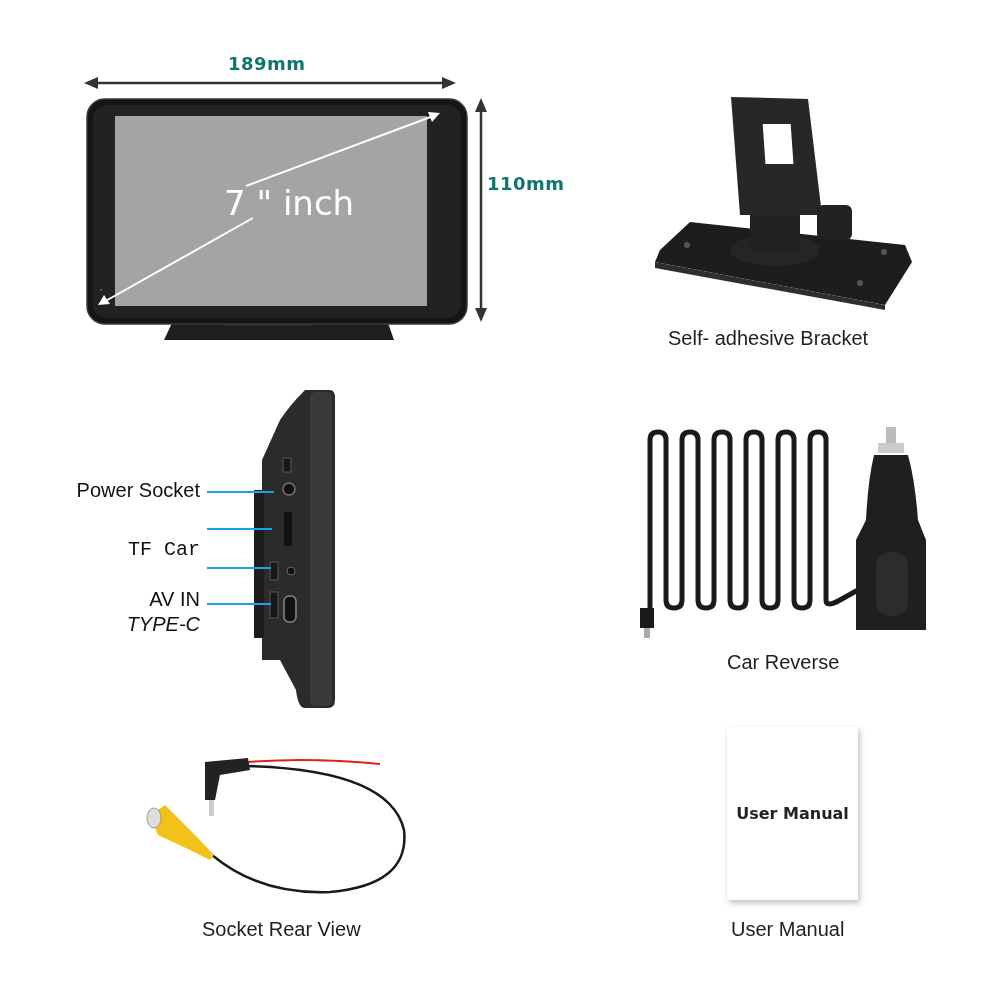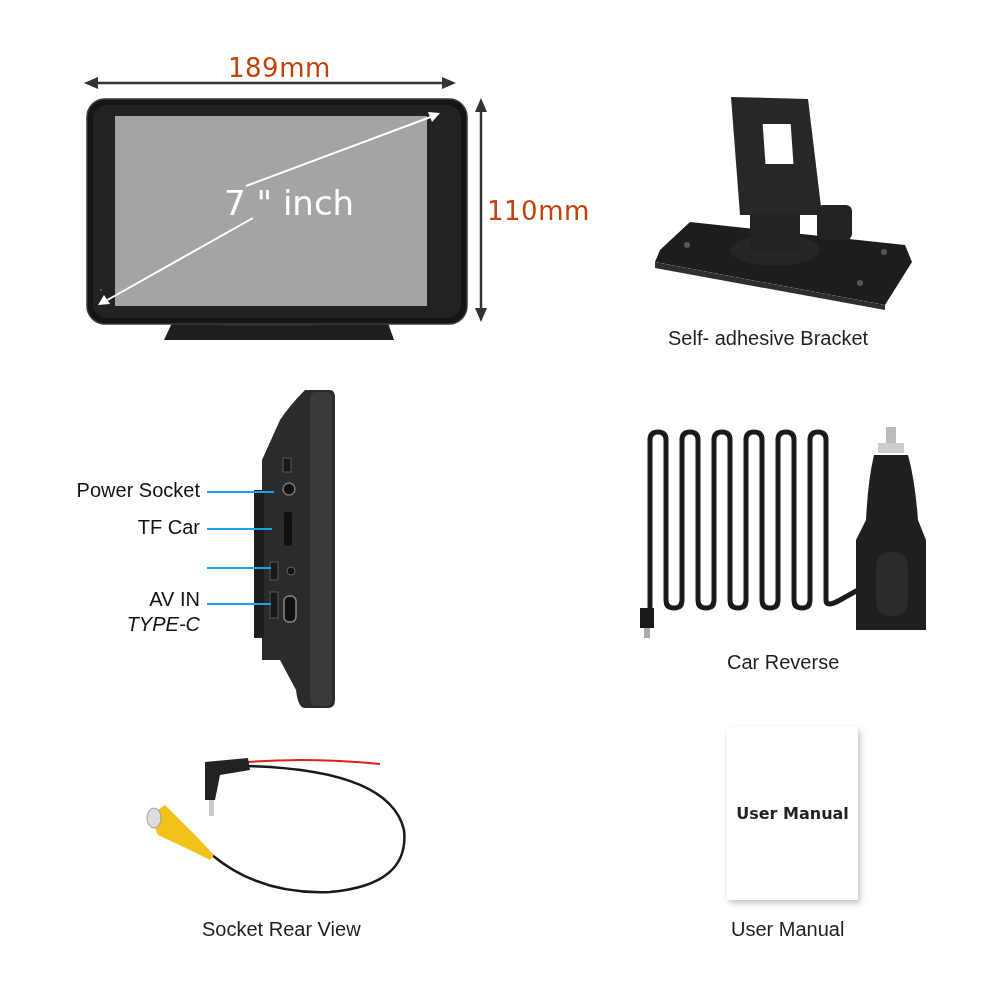--- a/index.html
+++ b/index.html
@@ -1,19 +1,19 @@
 <!DOCTYPE html>
 <html><head>
   <meta charset="utf-8">
   <style>
     html, body { margin: 0; padding: 0; background: #ffffff; }
     body { width: 1000px; height: 1000px; position: relative; overflow: hidden; font-family: "Liberation Sans", sans-serif; color: #1a1a1a; }
     .abs { position: absolute; }
     .caption { position: absolute; font-size: 20px; color: #1e1e1e; text-align: center; white-space: nowrap; }
-    .dim-label { position: absolute; font-size: 26px; font-weight: normal; color: #c2410c; font-family: "DejaVu Sans", sans-serif; letter-spacing: 0.5px; }
+    .dim-label { position: absolute; font-size: 18px; font-weight: bold; color: #0f766e; font-family: "DejaVu Sans", sans-serif; letter-spacing: 0.5px; }
     .port-label { position: absolute; font-size: 20px; color: #111; text-align: left; white-space: nowrap; right: 800px; }
     .port-line { position: absolute; height: 2px; background: #1aa3e8; }
     .manual { position: absolute; left: 727px; top: 727px; width: 131px; height: 173px; background: #fff; box-shadow: 2px 3px 6px rgba(0,0,0,0.25); display: flex; align-items: center; justify-content: center; }
     .manual span { font-family: "DejaVu Sans", sans-serif; font-weight: bold; font-size: 16px; color: #222; }
     svg { position: absolute; overflow: visible; }
   </style>
 </head>
 <body>
 
 <div>
@@ -35,21 +35,21 @@
 
     <rect x="115" y="116" width="312" height="190" fill="#a4a4a4"></rect>
     <circle cx="101" cy="290" r="1.3" fill="#555"></circle>
 
     <line x1="246" y1="186" x2="436" y2="115" stroke="#fff" stroke-width="2"></line>
     <polygon points="440,113 428,112 432,122" fill="#fff"></polygon>
     <line x1="253" y1="218" x2="102" y2="303" stroke="#fff" stroke-width="2"></line>
     <polygon points="98,305 110,304 104,295" fill="#fff"></polygon>
   </svg>
   <div class="dim-label" style="left:228px;top:53px;">189mm</div>
-  <div class="dim-label" style="left:487px;top:196px;">110mm</div>
+  <div class="dim-label" style="left:487px;top:173px;">110mm</div>
   <div class="abs" style="left:224px;top:183px;font-size:34px;color:#fff;font-family:'DejaVu Sans',sans-serif;">7 " inch</div>
 </div>
 
 <div>
   <svg style="left:0;top:0;" width="1000" height="1000">
     <polygon points="660,250 690,222 905,245 912,262 885,305 655,262" fill="#1d1d1d"></polygon>
     <polygon points="655,262 885,305 885,310 655,268" fill="#2e2e2e"></polygon>
     <ellipse cx="775" cy="250" rx="45" ry="16" fill="#252525"></ellipse>
     <rect x="750" y="200" width="50" height="50" fill="#222"></rect>
     <polygon points="731,97 808,99 822,215 740,215" fill="#272727"></polygon>
@@ -73,21 +73,21 @@
     <rect x="284" y="596" width="12" height="26" rx="5" fill="#111" stroke="#888" stroke-width="1.5"></rect>
     <rect x="283" y="458" width="8" height="14" fill="#181818" stroke="#666" stroke-width="0.8"></rect>
     <rect x="270" y="562" width="8" height="18" fill="#181818" stroke="#666" stroke-width="0.8"></rect>
     <rect x="270" y="592" width="8" height="26" fill="#181818" stroke="#666" stroke-width="0.8"></rect>
   </svg>
   <div class="port-line" style="left:207px;top:491px;width:67px;"></div>
   <div class="port-line" style="left:207px;top:528px;width:65px;"></div>
   <div class="port-line" style="left:207px;top:567px;width:64px;"></div>
   <div class="port-line" style="left:207px;top:603px;width:64px;"></div>
   <div class="port-label" style="top:479px;">Power Socket</div>
-  <div class="port-label" style="top:516px;">TF Car</div>
+  <div class="port-label" style="top:538px;font-family:Liberation Mono, monospace;">TF Car</div>
   <div class="port-label" style="top:556px;margin-top:32px;">AV IN</div>
   <div class="port-label" style="top:613px;font-style:italic;">TYPE-C</div>
 </div>
 
 <div>
   <svg style="left:0;top:0;" width="1000" height="1000">
     <path d="M650,608 L650,440 Q650,432 658,432 Q666,432 666,440 L666,600 Q666,608 674,608 Q682,608 682,600 L682,440 Q682,432 690,432 Q698,432 698,440 L698,600 Q698,608 706,608 Q714,608 714,600 L714,440 Q714,432 722,432 Q730,432 730,440 L730,600 Q730,608 738,608 Q746,608 746,600 L746,440 Q746,432 754,432 Q762,432 762,440 L762,600 Q762,608 770,608 Q778,608 778,600 L778,440 Q778,432 786,432 Q794,432 794,440 L794,600 Q794,608 802,608 Q810,608 810,600 L810,440 Q810,432 818,432 Q826,432 826,440 L826,600 Q826,608 840,600 L858,590" fill="none" stroke="#1a1a1a" stroke-width="5"></path>
     <rect x="640" y="608" width="14" height="20" fill="#1a1a1a"></rect>
     <rect x="644" y="628" width="6" height="10" fill="#aaa"></rect>
     <rect x="886" y="427" width="10" height="16" fill="#bbb"></rect>

